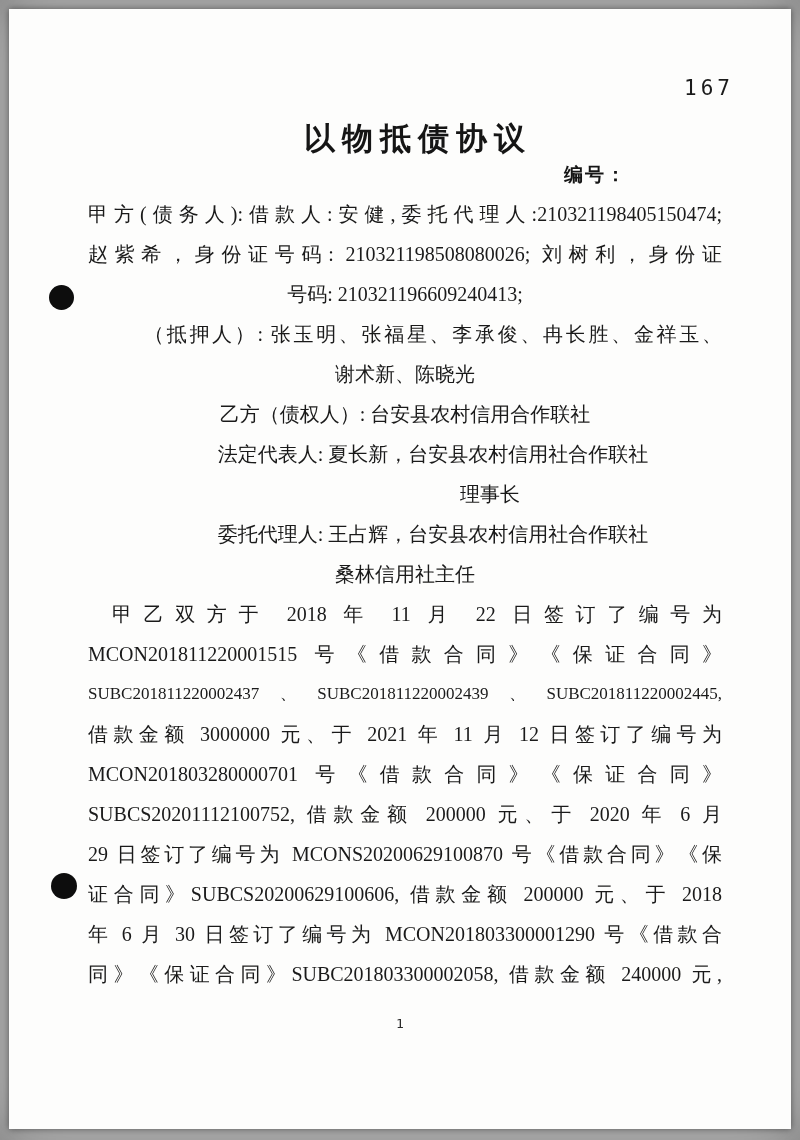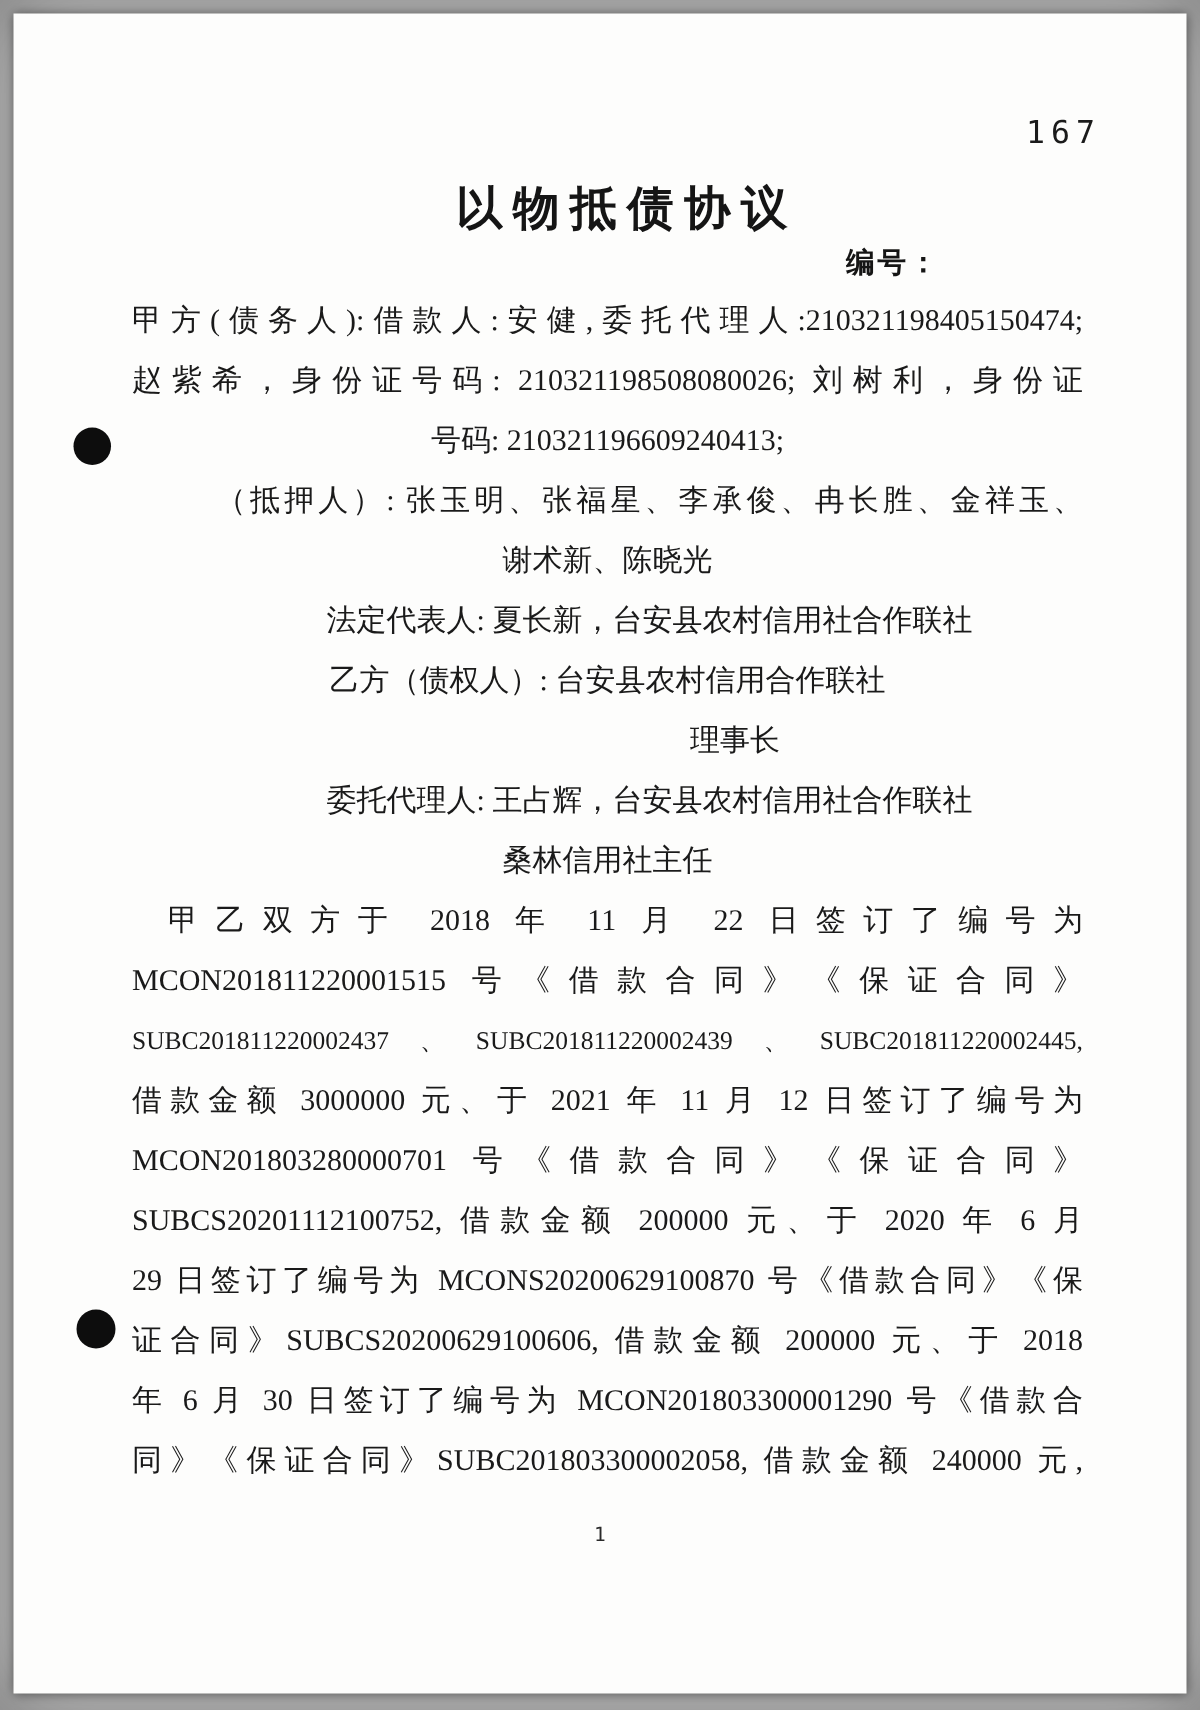--- a/index.html
+++ b/index.html
@@ -71,22 +71,22 @@
 <div class="title">以物抵债协议</div>
 
 <div class="doc-number">编号：</div>
 
 <div class="body-block">
   <div class="ln j">甲方(债务人):借款人:安健,委托代理人:210321198405150474;</div>
   <div class="ln j">赵紫希，身份证号码: 210321198508080026; 刘树利，身份证</div>
   <div class="ln c">号码: 210321196609240413;</div>
   <div class="ln j i3">（抵押人）: 张玉明、张福星、李承俊、冉长胜、金祥玉、</div>
   <div class="ln l">谢术新、陈晓光</div>
+  <div class="ln l">乙方（债权人）: 台安县农村信用合作联社</div>
   <div class="ln l i3">法定代表人: 夏长新，台安县农村信用社合作联社</div>
-  <div class="ln l">乙方（债权人）: 台安县农村信用合作联社</div>
   <div class="ln c-r">理事长</div>
   <div class="ln l i3">委托代理人: 王占辉，台安县农村信用社合作联社</div>
   <div class="ln c">桑林信用社主任</div>
   <div class="ln j i2">甲乙双方于 2018 年 11 月 22 日签订了编号为</div>
   <div class="ln j">MCON201811220001515 号《借款合同》《保证合同》</div>
   <div class="ln j sm">SUBC201811220002437、SUBC201811220002439、SUBC201811220002445,</div>
   <div class="ln j">借款金额 3000000 元、于 2021 年 11 月 12 日签订了编号为</div>
   <div class="ln j">MCON201803280000701 号《借款合同》《保证合同》</div>
   <div class="ln j">SUBCS20201112100752, 借款金额 200000 元、于 2020 年 6 月</div>
   <div class="ln j">29 日签订了编号为 MCONS20200629100870 号《借款合同》《保</div>

